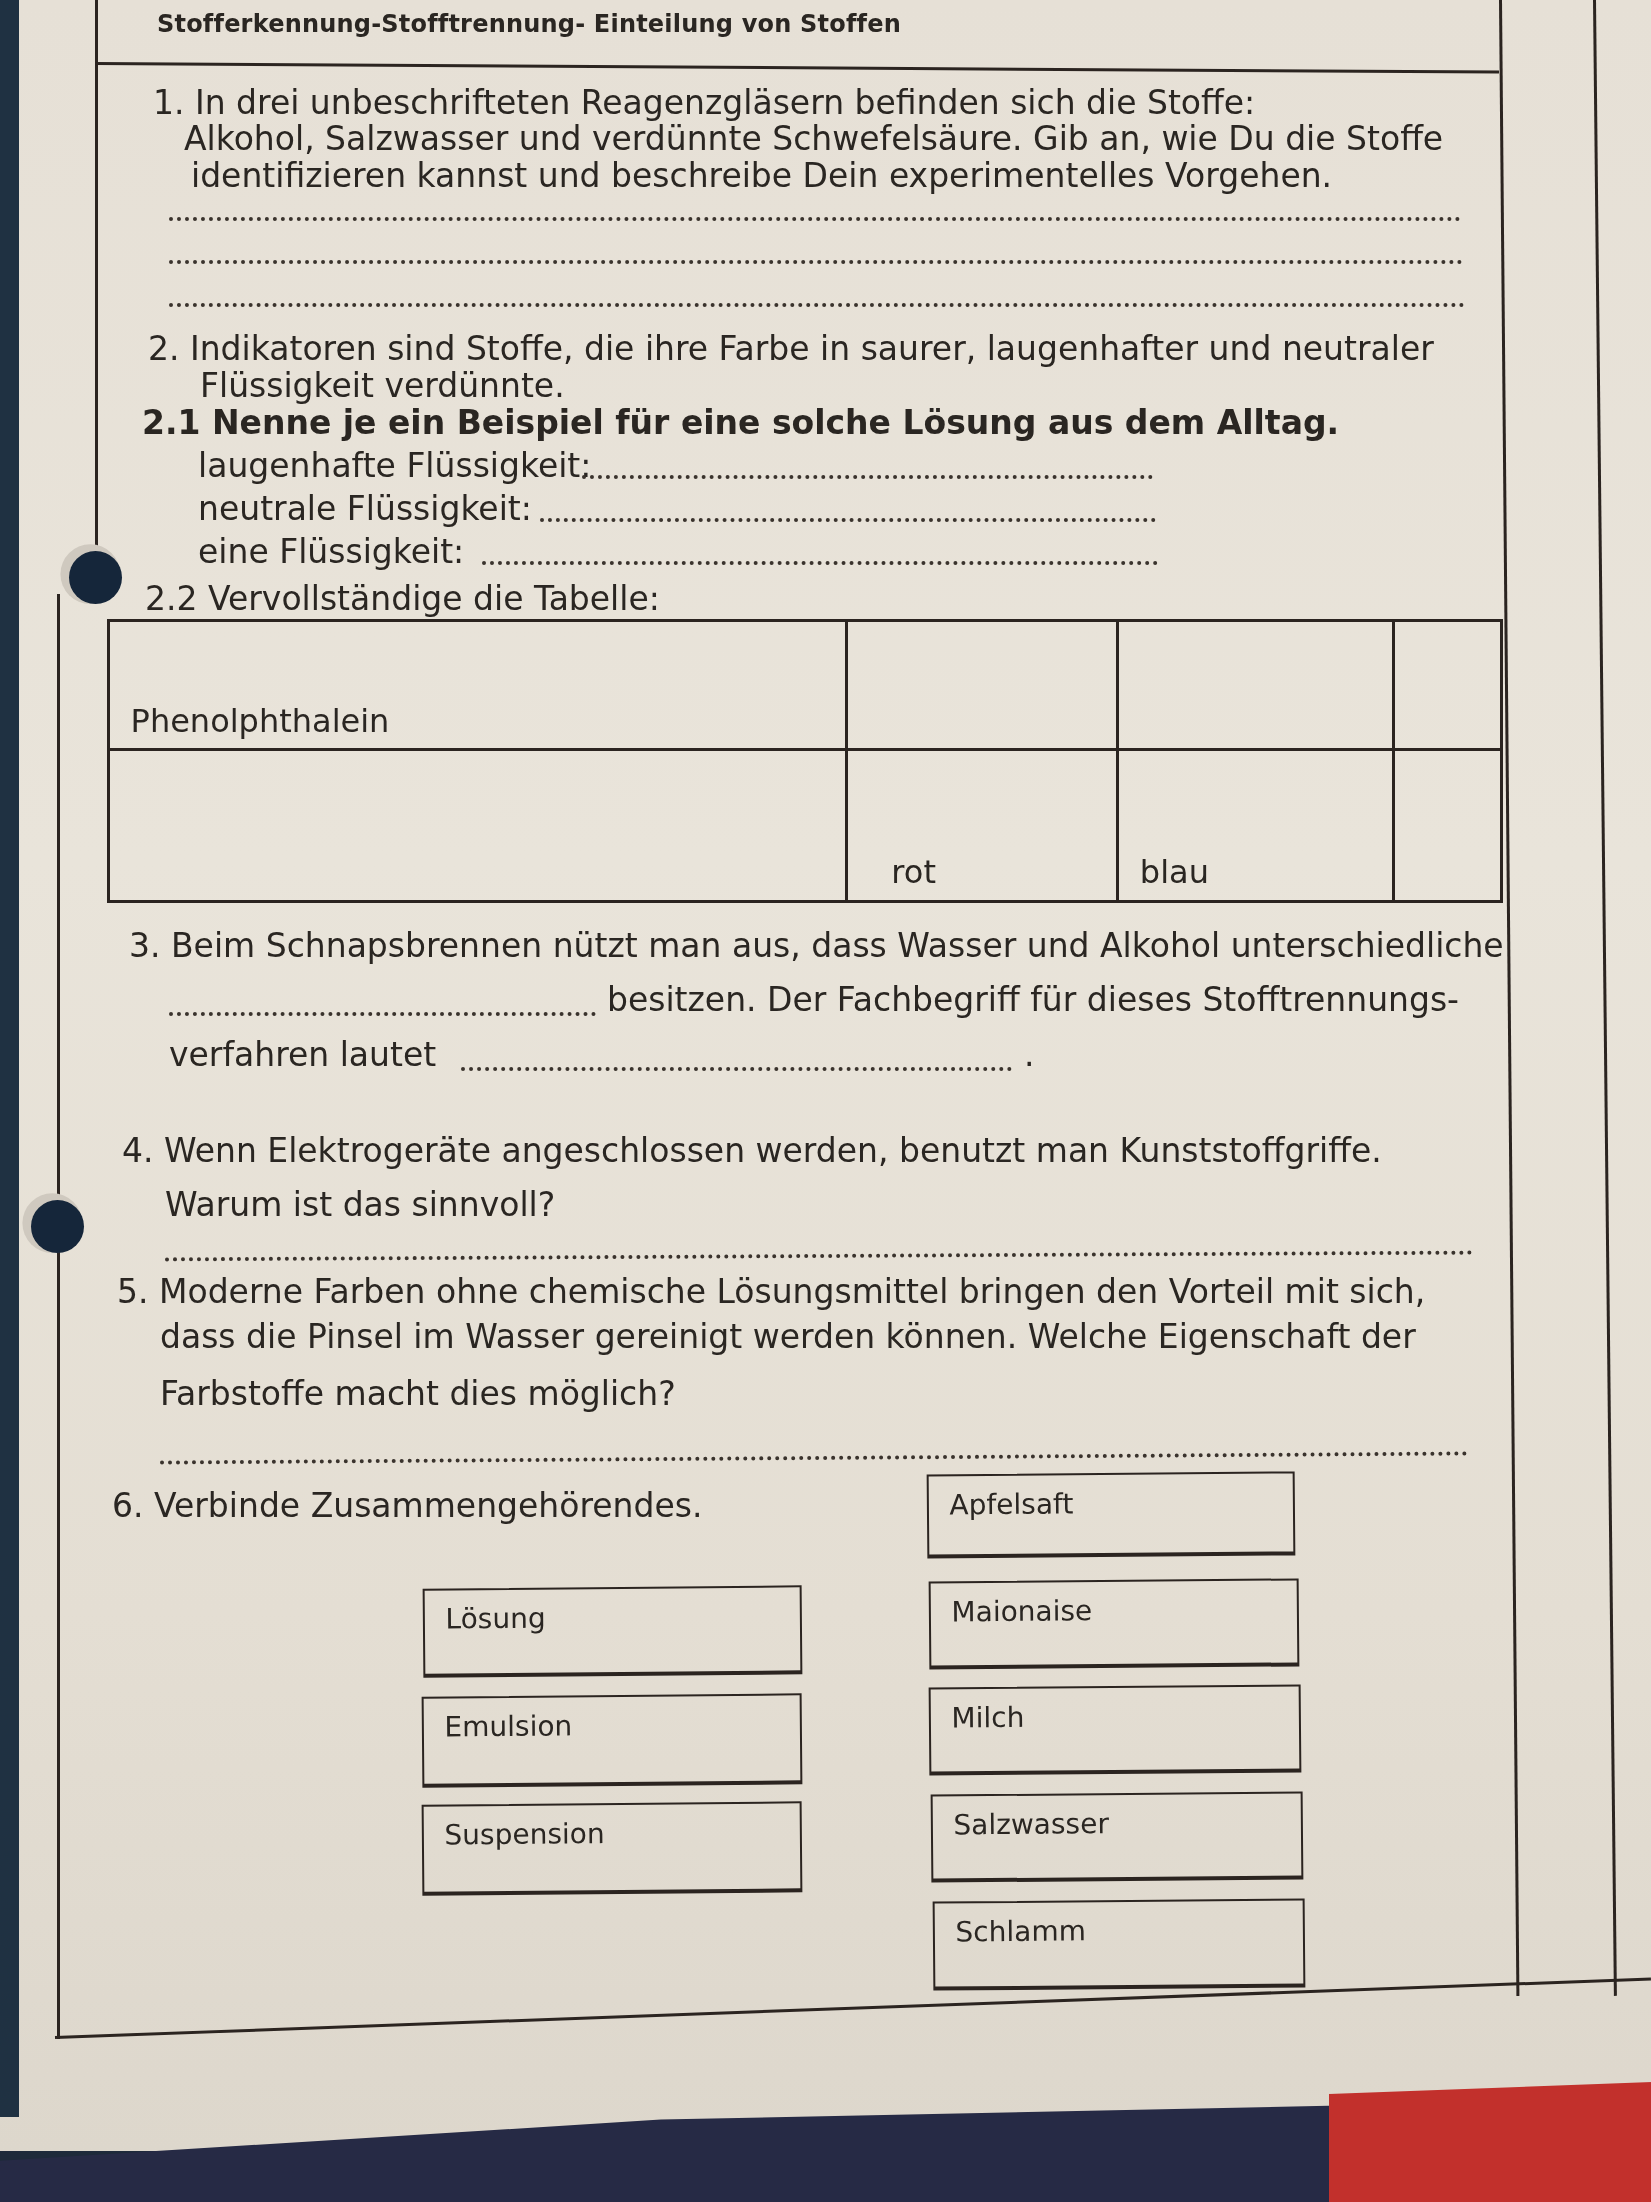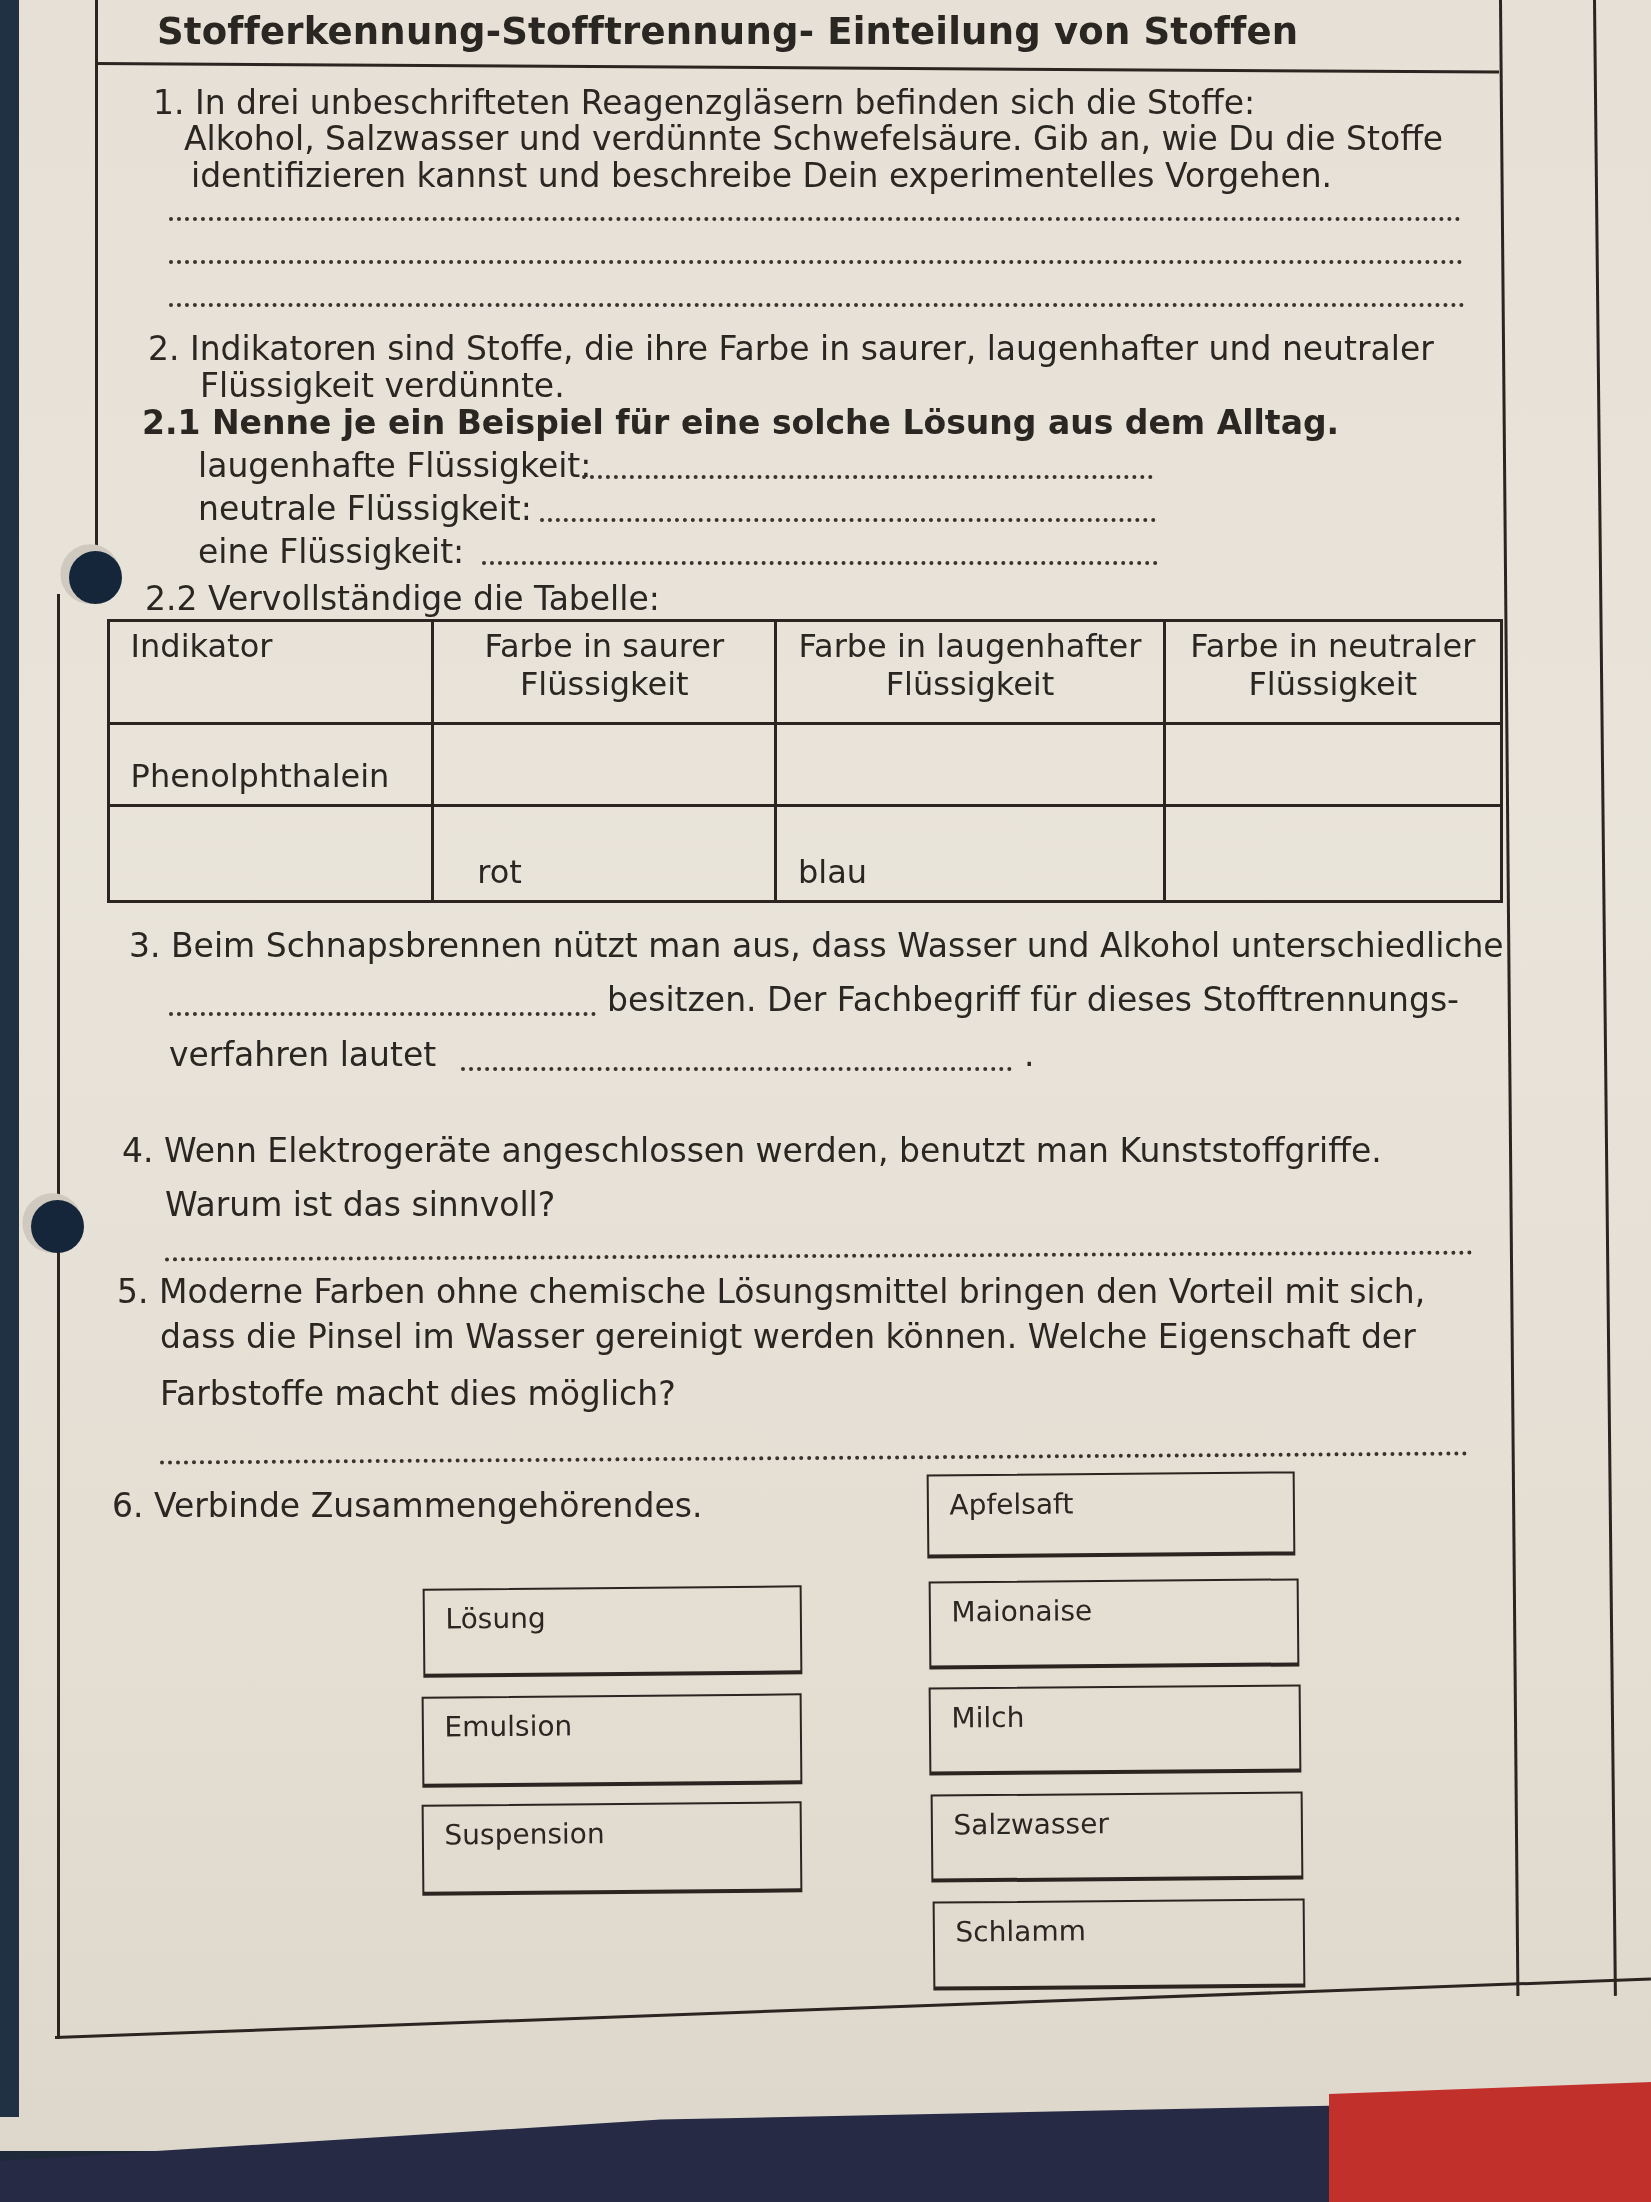--- a/index.html
+++ b/index.html
@@ -11,21 +11,21 @@
     }
     .paper {
       position:absolute; left:0; top:0; width:1652px; height:2151px;
       background:linear-gradient(180deg,#e6e0d6 0%,#e9e4da 40%,#e4ded3 75%,#ddd7cc 100%);
     }
     .left-edge { position:absolute; left:0; top:0; width:19px; height:2117px; background:#1f3142; }
     .bottom-band { position:absolute; left:0; top:2099px; width:1652px; height:103px; background:#262a45; clip-path:polygon(0 60%,40% 20%,100% 0,100% 100%,0 100%); }
     .bottom-red { position:absolute; left:1329px; top:2082px; width:323px; height:120px; background:#c2302c; clip-path:polygon(0 10%,100% 0,100% 100%,0 100%); }
     .frame-line { position:absolute; background:#2b2420; }
     .punch-hole { position:absolute; width:53px; height:53px; border-radius:50%; background:#15263a; box-shadow:-5.2px -3.4px 0 3.4px #cfc9bf; }
-    .title { position:absolute; left:157px; top:10.3px; font-size:37px; font-weight:bold; letter-spacing:0.2px; }
+    .title { position:absolute; left:157px; top:10.3px; font-size:24px; font-weight:bold; letter-spacing:0.2px; }
     .q { position:absolute; font-size:33px; line-height:38px; white-space:nowrap; }
     .dots { position:absolute; height:0; border-bottom:4.3px dotted #3a332d; }
     table.ind { position:absolute; left:107px; top:619px; width:1396px; height:284px; border-collapse:collapse; font-size:32px; }
     table.ind td { border:3.4px solid #2b2420; padding:5.2px 20.6px; vertical-align:top; }
     table.ind td.c { text-align:center; }
     table.ind td.b { vertical-align:bottom; padding-bottom:8.6px; }
     .box { position:absolute; border:2.6px solid #2b2420; border-bottom-width:4.3px; font-size:28px; padding:12px 20.6px; box-sizing:border-box; }
   </style>
 </head>
 <body>
@@ -59,26 +59,20 @@
   <div class="q" style="left:198px;top:447px;">laugenhafte Flüssigkeit:</div>
   <div class="dots" style="left:582px;top:475px;width:571px;"></div>
   <div class="q" style="left:198px;top:490px;">neutrale Flüssigkeit:</div>
   <div class="dots" style="left:540px;top:518px;width:616px;"></div>
   <div class="q" style="left:198px;top:533px;">eine Flüssigkeit:</div>
   <div class="dots" style="left:482px;top:561px;width:676px;"></div>
 
   <div class="q" style="left:145px;top:580px;">2.2 Vervollständige die Tabelle:</div>
   <table class="ind">
     <tbody>
-        <tr style="height:102px;">
-      <td style="width:280px;"><span>Indikator</span></td>
-      <td class="c" style="width:299px;"><span>Farbe in saurer</span><br><span>Flüssigkeit</span></td>
-      <td class="c" style="width:344px;"><span>Farbe in laugenhafter</span><br><span>Flüssigkeit</span></td>
-      <td class="c"><span>Farbe in neutraler</span><br><span>Flüssigkeit</span></td>
-    </tr>
     <tr style="height:81px;">
       <td class="b">Phenolphthalein</td>
       <td class="b"></td>
       <td class="b"></td>
       <td class="b"></td>
     </tr>
     <tr style="height:95px;">
       <td class="b"></td>
       <td class="b" style="padding-left:43px;">rot</td>
       <td class="b">blau</td>

